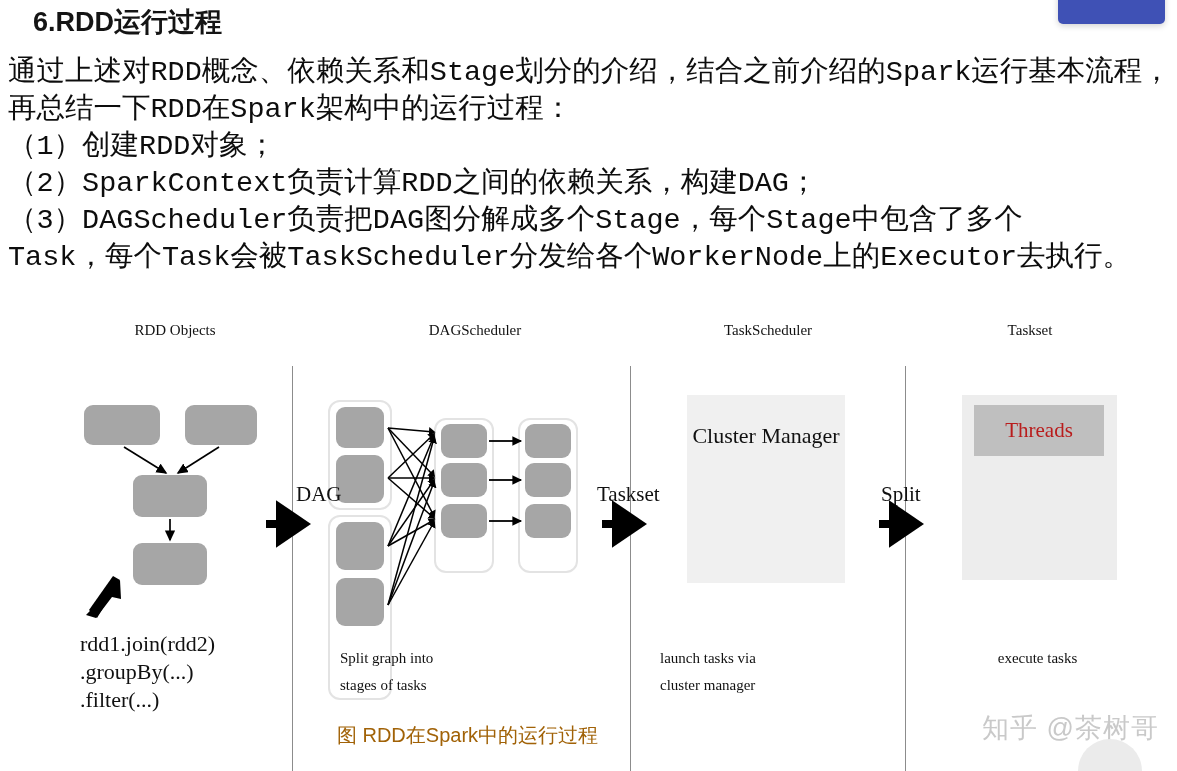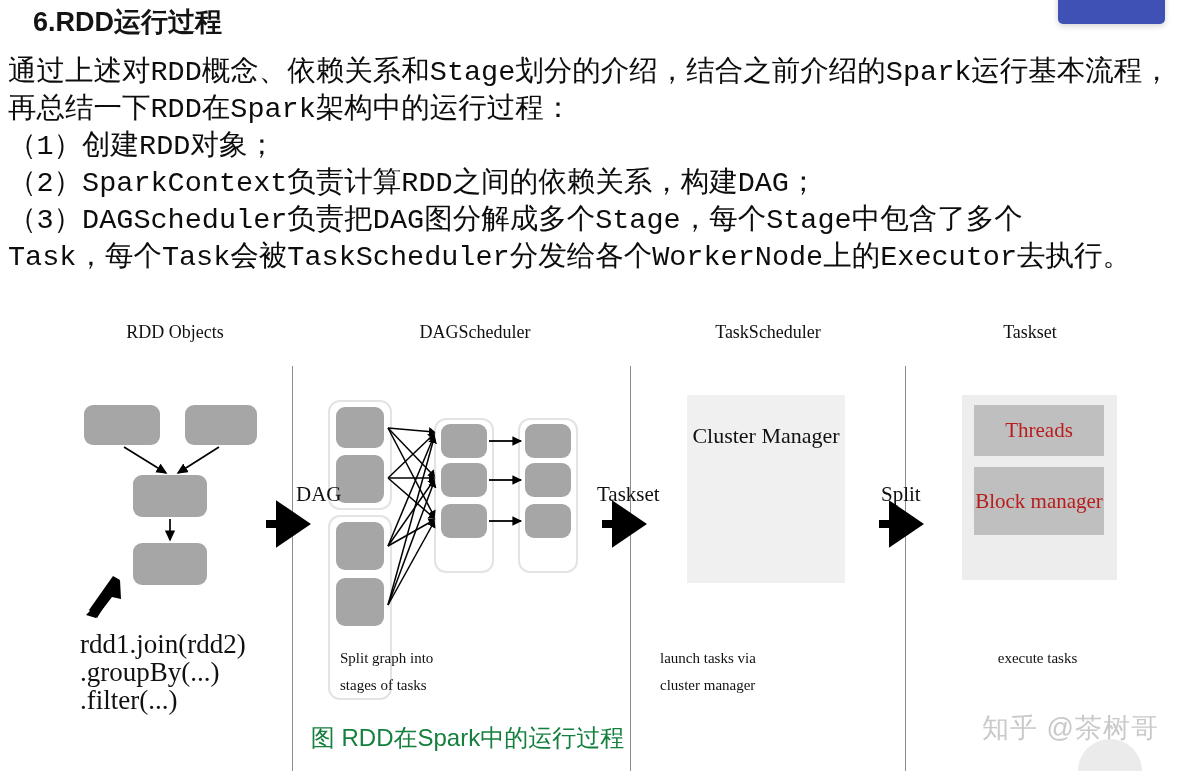--- a/index.html
+++ b/index.html
@@ -59,21 +59,21 @@
   .diagram {
     position: absolute;
     left: 0;
     top: 300px;
     width: 1177px;
     height: 471px;
   }
   .col-title {
     position: absolute;
     font-family: "Liberation Serif", serif;
-    font-size: 18px;
+    font-size: 15px;
     color: #111;
     text-align: center;
     white-space: nowrap;
   }
   .divider {
     position: absolute;
     width: 1px;
     background: #8c8c8c;
   }
 
@@ -138,35 +138,35 @@
     font-size: 15px;
     line-height: 27px;
     color: #111;
     text-align: center;
     white-space: pre-line;
   }
 
   .code-note {
     position: absolute;
     font-family: "Liberation Serif", serif;
-    font-size: 27px;
+    font-size: 22px;
     line-height: 28px;
     color: #111;
     white-space: pre-line;
   }
 
   .fig-caption {
     position: absolute;
     left: 0;
     top: 722px;
     width: 935px;
     text-align: center;
-    font-size: 24px;
+    font-size: 20px;
     font-family: "Liberation Sans", sans-serif;
-    color: #15803d;
+    color: #a16207;
   }
 
   
   .watermark {
     position: absolute;
     right: 18px;
     top: 710px;
     font-size: 27px;
     color: #c9c9c9;
     letter-spacing: 1px;
@@ -250,22 +250,20 @@
     <div class="rdd-node" style="left:525px; top:163px; width:46px; height:34px;"></div>
     <div class="rdd-node" style="left:525px; top:204px; width:46px; height:34px;"></div>
 
     <div class="cluster-box" style="left:687px; top:95px; width:158px; height:188px;">
       <div class="cluster-box-label">Cluster
 Manager</div>
     </div>
 
     <div class="worker-box" style="left:962px; top:95px; width:155px; height:185px;">
       <div class="worker-inner" style="left:12px; top:10px; width:130px; height:51px;">Threads</div>
-      <div class="worker-inner" style="left:12px; top:72px; width:130px; height:68px;">Block
-manager</div>
     </div>
 
     <div class="flow-label" style="left:264px; top:182px;margin-left:32px;">DAG</div>
     <div class="flow-label" style="left:597px; top:182px;">Taskset</div>
     <div class="flow-label" style="left:881px; top:182px;">Split</div>
 
     <div class="code-note" style="left:80px;  top:330px; width:215px; text-align:left;">rdd1.join(rdd2)
         .groupBy(...)
           .filter(...)</div>
     <div class="caption-note" style="left:340px; top:345px; width:230px; text-align:left;">Split graph into

